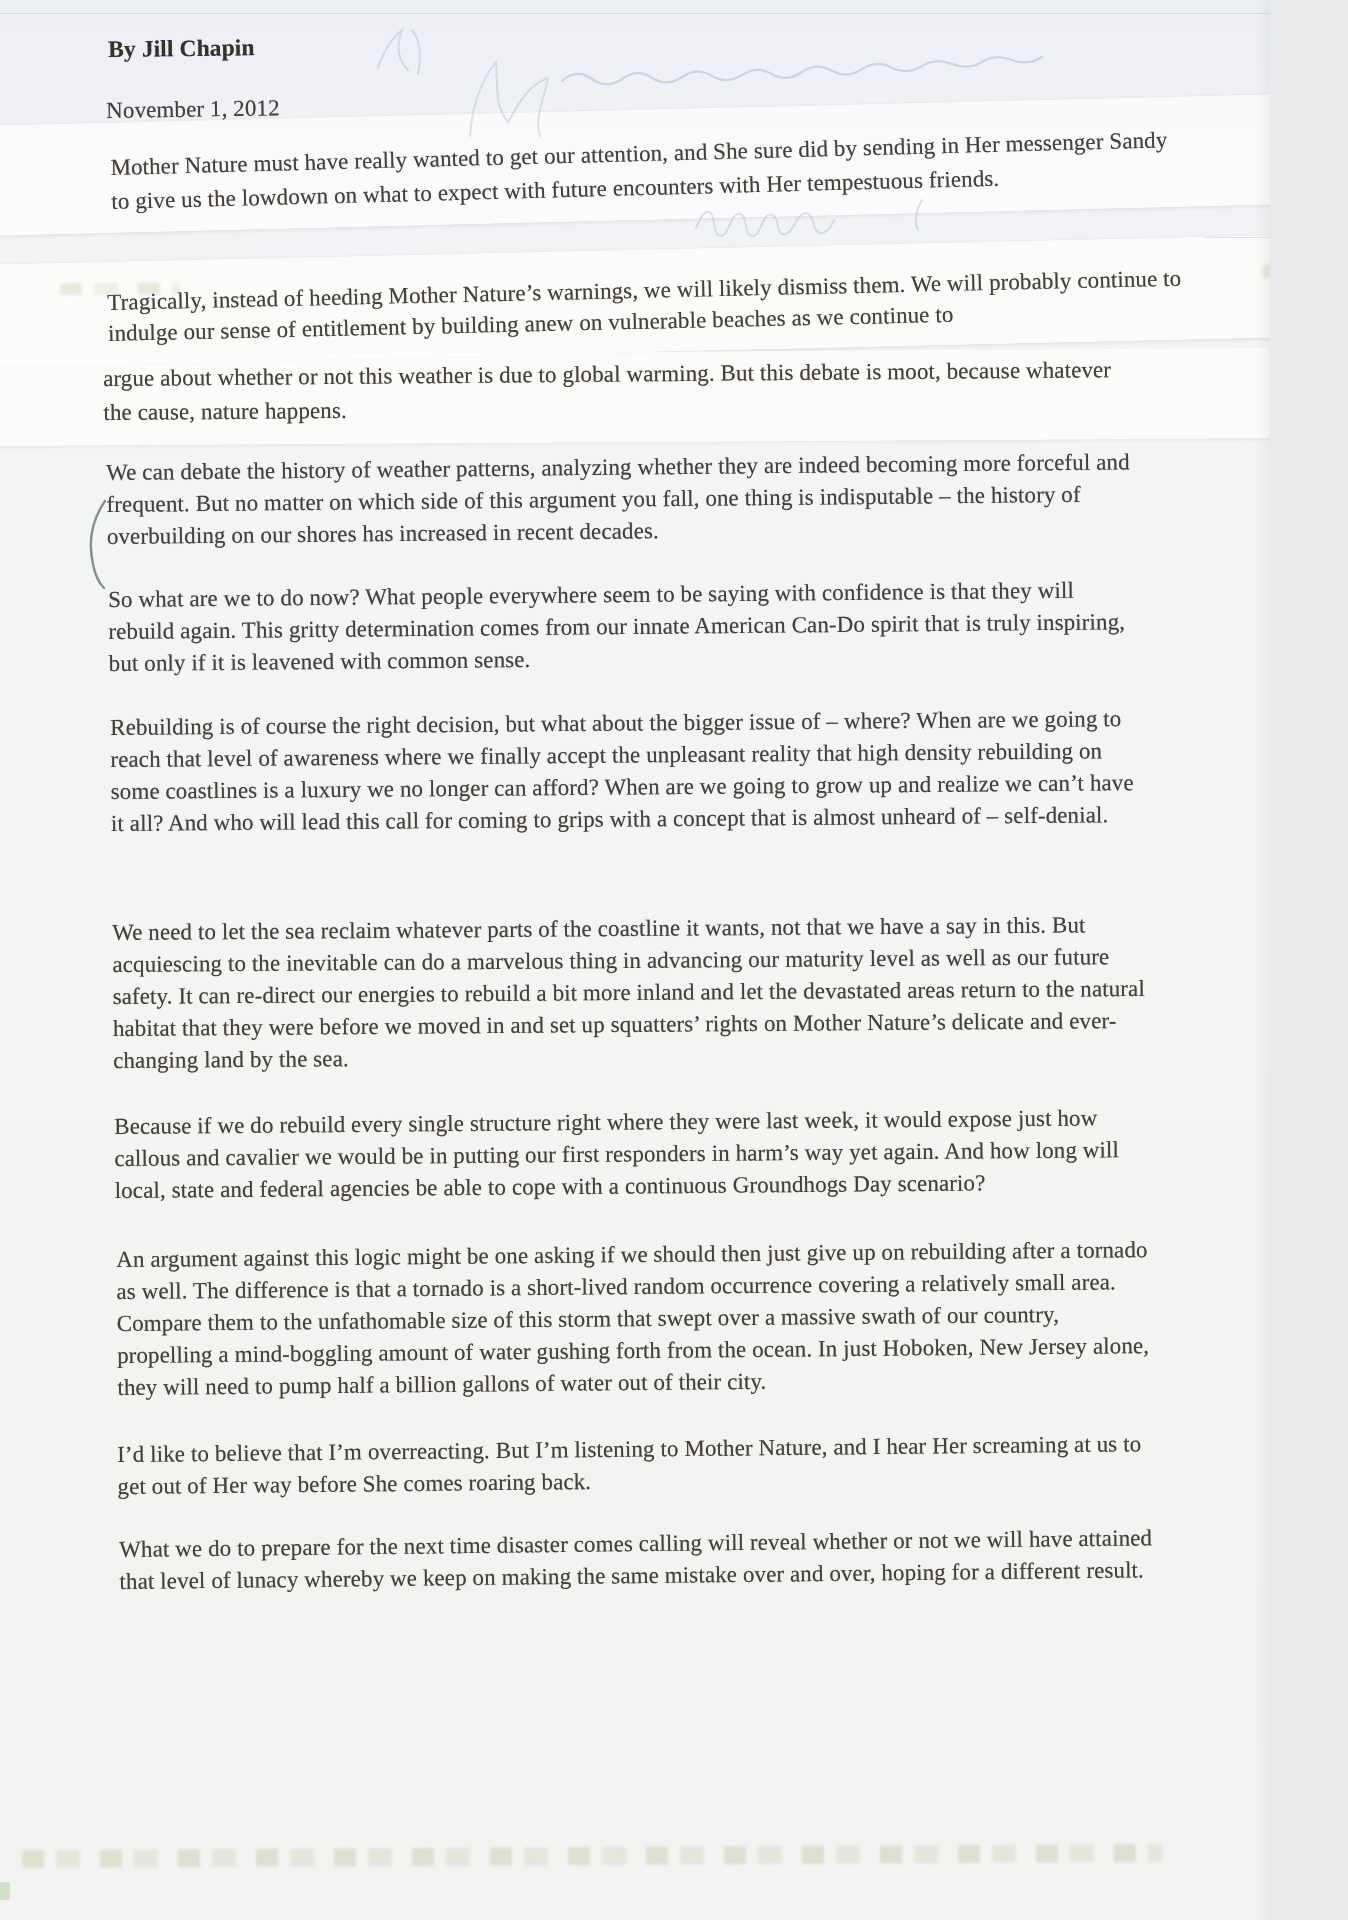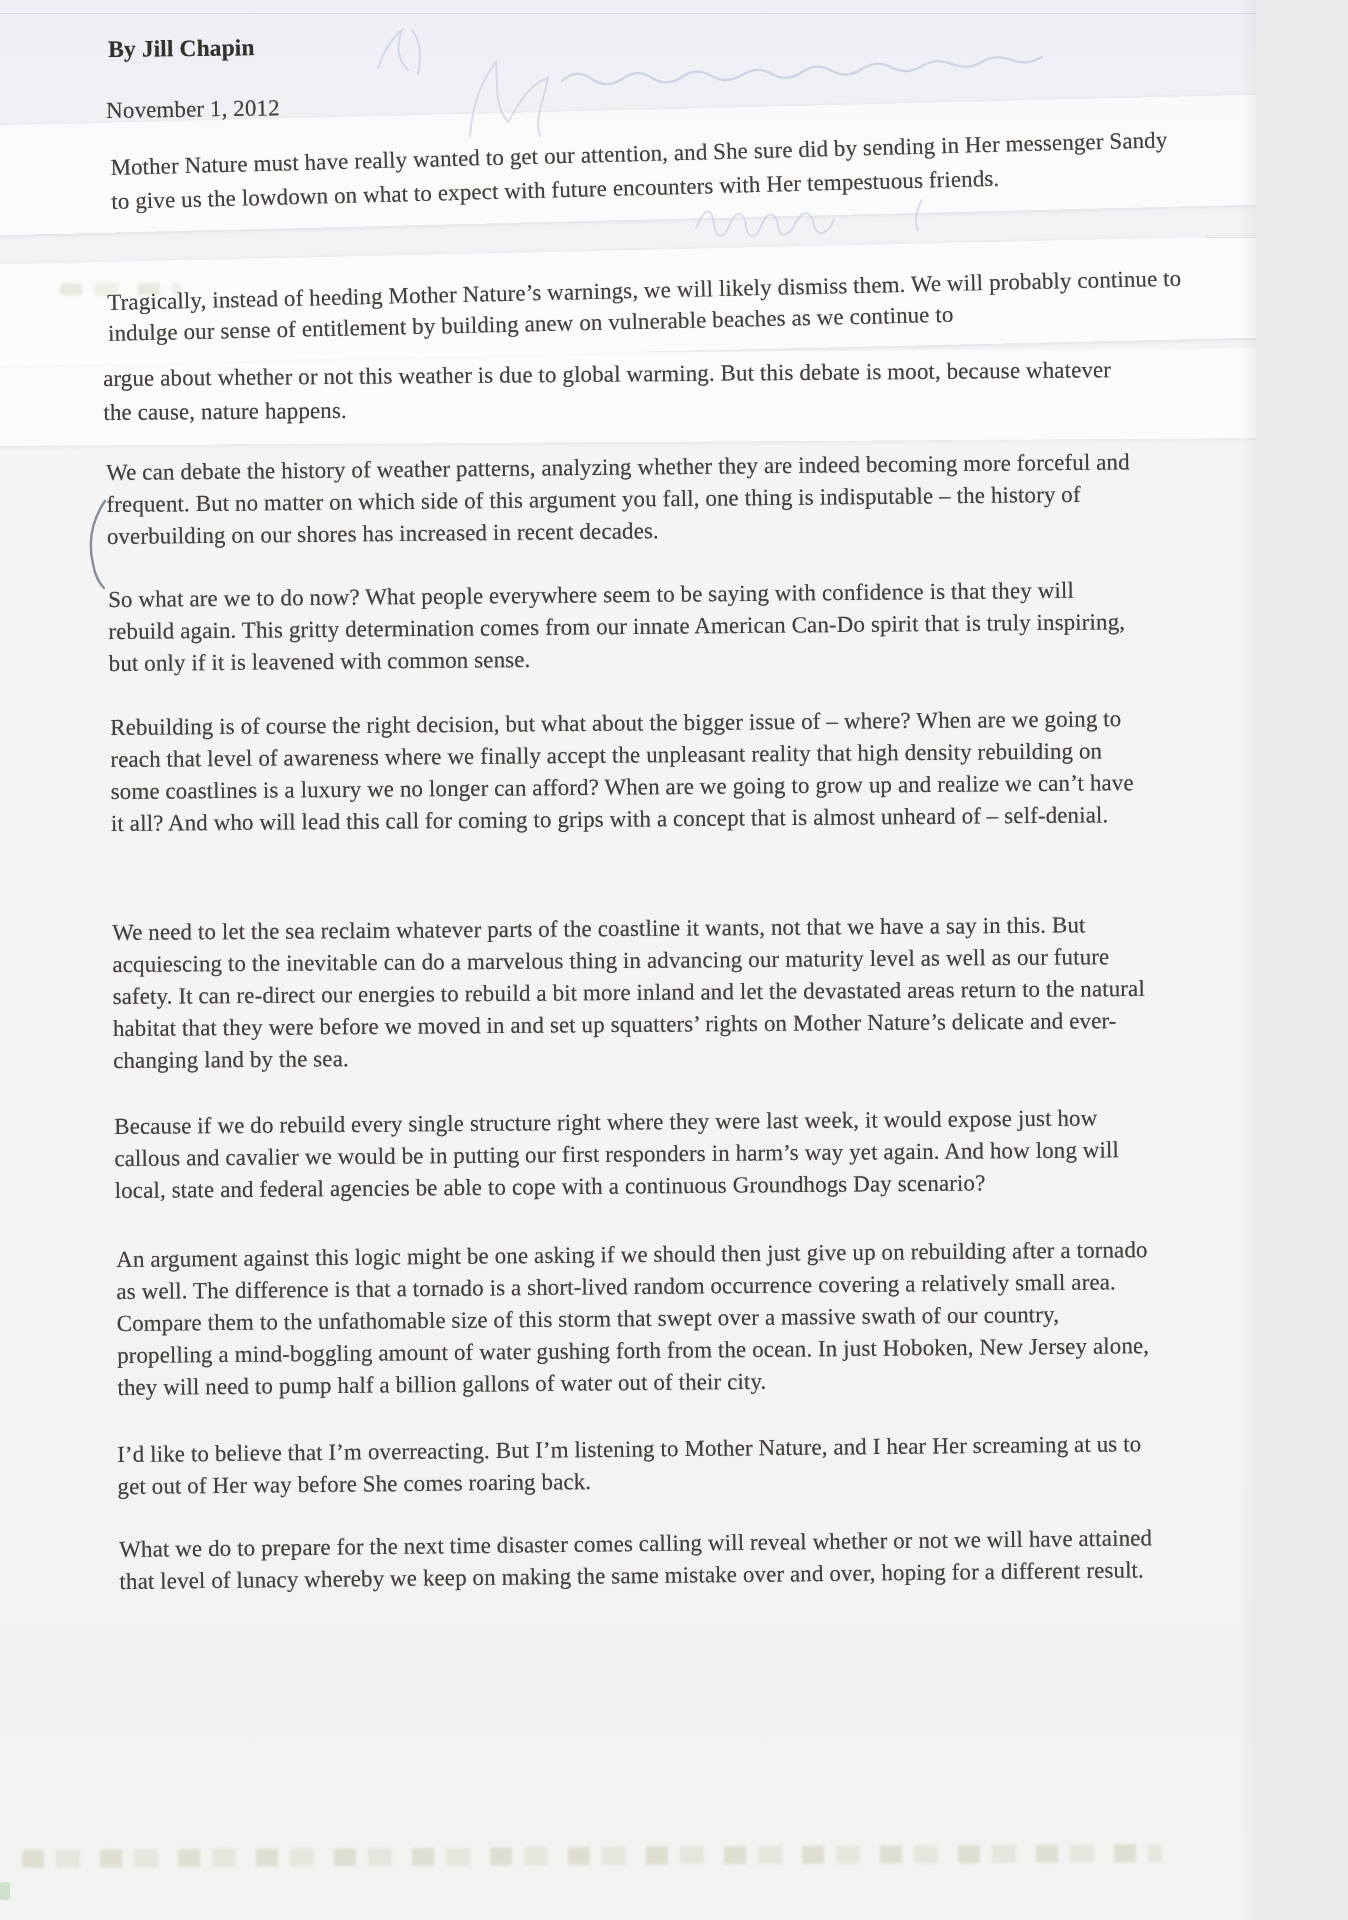--- a/index.html
+++ b/index.html
@@ -1,19 +1,20 @@
 <!DOCTYPE html>
 <html><head>
 <meta charset="utf-8">
 <style>
   html,body{margin:0;padding:0;background:#e9eaec;}
   .page{
     position:relative;width:1256px;height:1920px;overflow:hidden;
     background:linear-gradient(180deg,#edeff5 0%,#f0f1f5 6%,#f3f4f5 18%,#f4f4f3 55%,#f2f3f1 88%,#f3f4f2 100%);
     font-family:"Liberation Serif","DejaVu Serif",serif;
+    padding-left:14px;
   }
   
   .strip{position:absolute;left:-40px;right:-40px;background:rgba(252,252,251,.8);}
   .strip1{top:110px;height:110px;transform:rotate(-1.4deg);box-shadow:0 2px 3px rgba(160,168,185,.18),0 -1px 2px rgba(160,168,185,.10);}
   .strip2{top:250px;height:102px;transform:rotate(-1.3deg);box-shadow:0 2px 3px rgba(160,168,185,.20),0 -1px 2px rgba(160,168,185,.10);}
   .strip3{top:352px;height:90px;transform:rotate(-0.35deg);box-shadow:0 2px 3px rgba(160,168,185,.14);}
   
   .tb{
     position:absolute;margin:0;color:#45403c;font-size:23px;line-height:32px;
     letter-spacing:.1px;transform-origin:left top;

